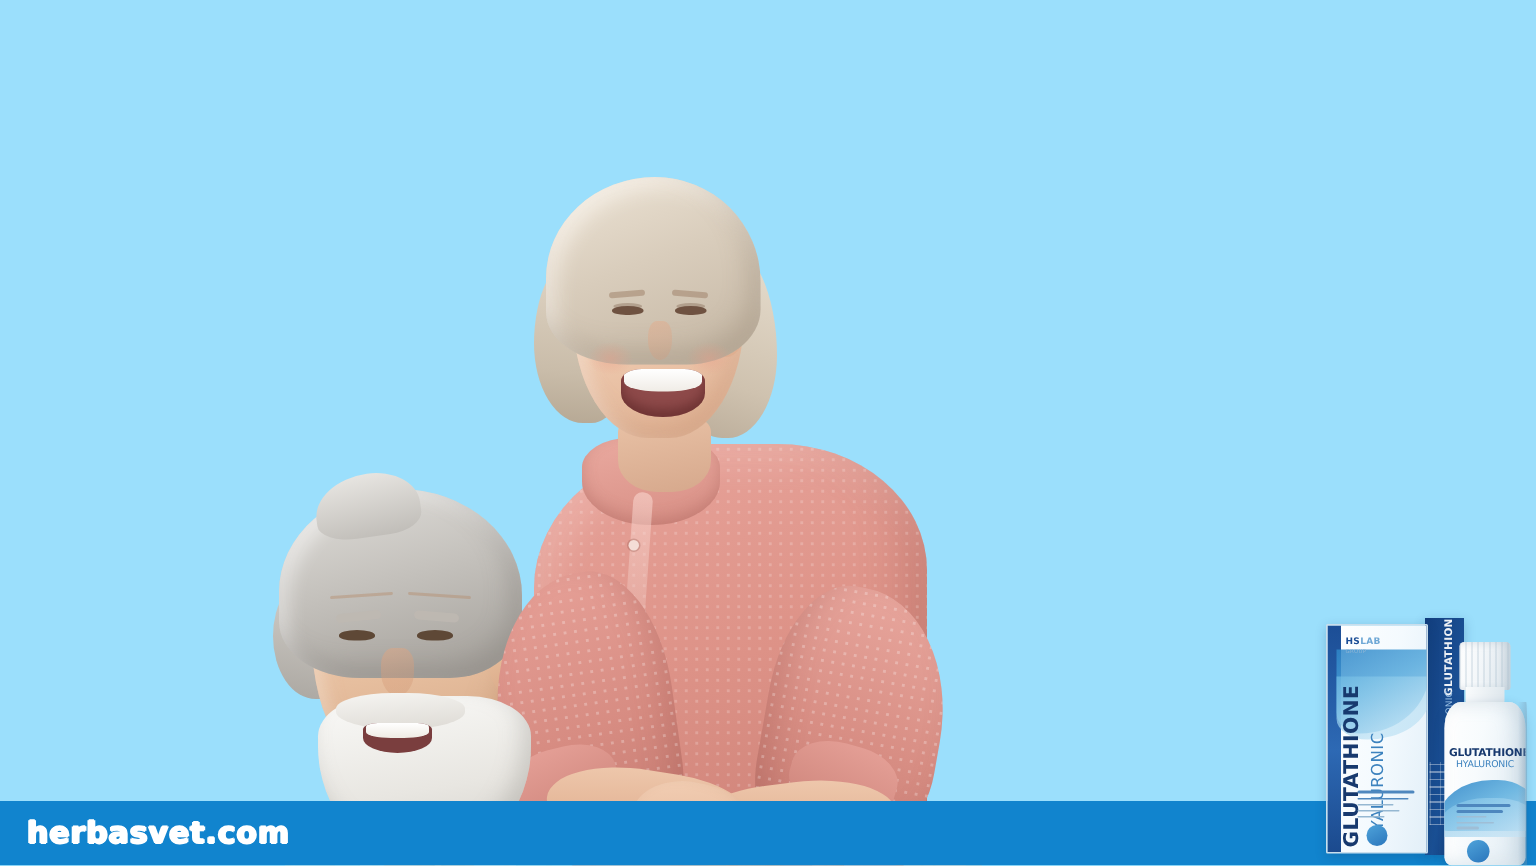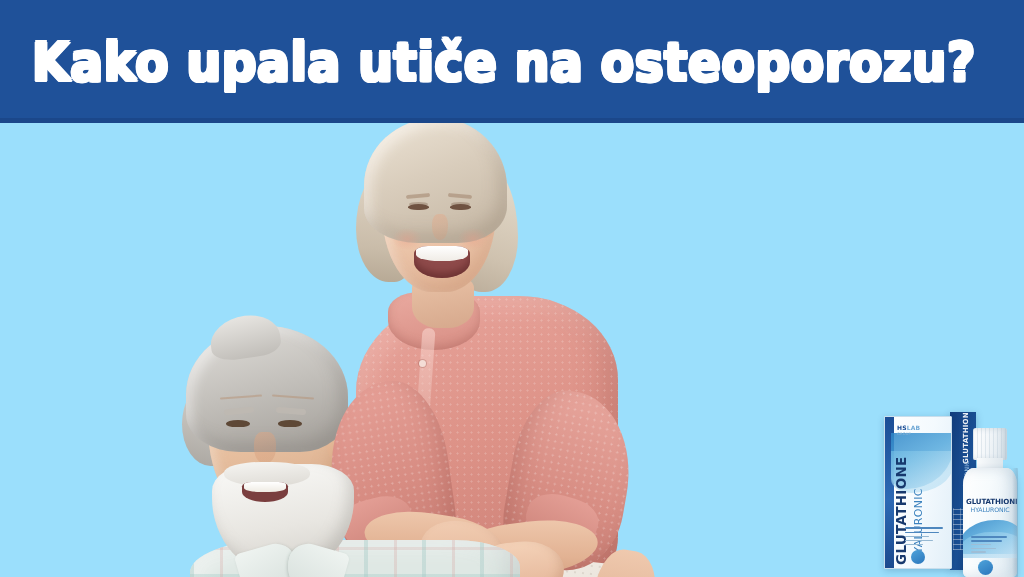--- a/index.html
+++ b/index.html
@@ -746,18 +746,18 @@
             <i></i>
             <i></i>
             <i></i>
         </div>
         <div class="pb-seal"></div>
       </div>
       <div class="pb-edge"></div>
     </div>
   </div>
 
-  <div class="header-banner">
-    <div class="header-title">Kako upala utiče na osteoporozu?</div>
+
+  <div class="footer-bar">
+    <div class="footer-watermark">herbasvet.com</div>
   </div>
 
-
 </div>
 
 </body></html>

